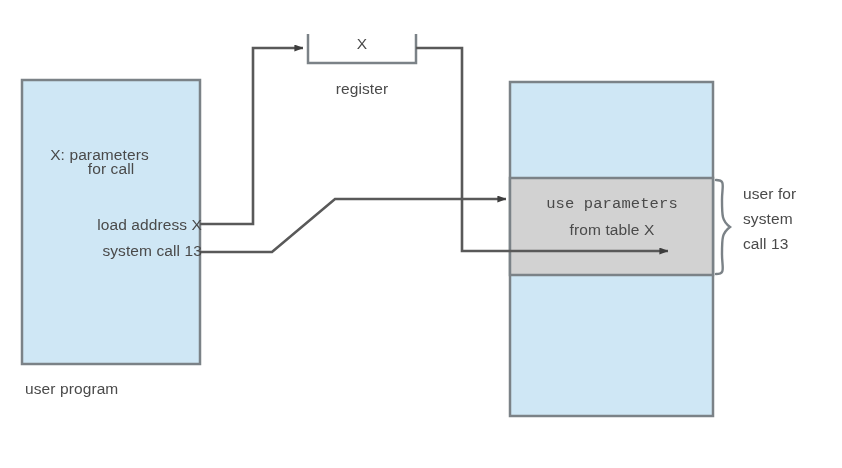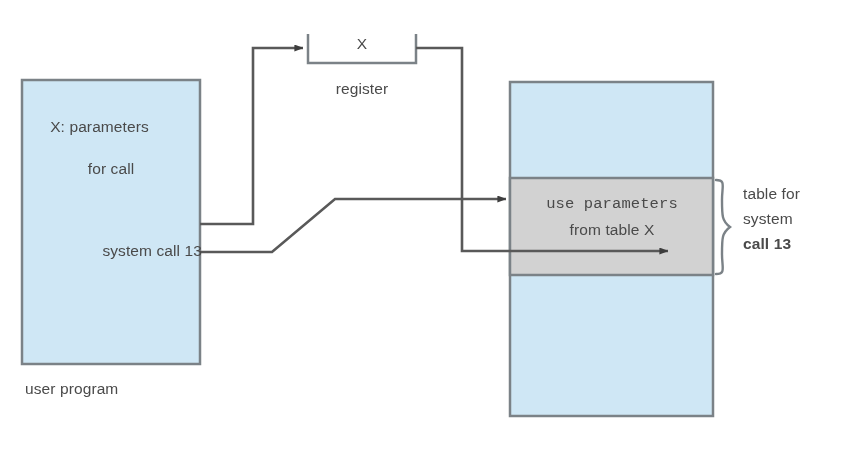--- a/index.html
+++ b/index.html
@@ -64,37 +64,38 @@
 
     <path d="M 200 252 L 272 252 L 335 199 L 506 199" fill="none" stroke="#595959" stroke-width="2.6" marker-end="url(#arrowhead)"></path>
 
     <path d="M 716 180
              C 726 180, 722 186, 722 200
              C 722 216, 722 221, 730 227
              C 722 233, 722 238, 722 254
              C 722 268, 726 274, 716 274" fill="none" stroke="#7b8287" stroke-width="2.4" stroke-linecap="round"></path>
   </svg>
 
-  <div class="dlabel ctr" style="left:22px; top:114px; width:155px;">X: parameters</div>
+  <div class="dlabel ctr" style="left:22px; top:142px; width:155px;">X: parameters</div>
 
   <div class="dlabel ctr" style="left:22px; top:156px; width:178px;">for call</div>
 
+  <div class="dlabel rgt" style="left:10px; top:212px; width:192px;">load address X</div>
 
   <div class="dlabel rgt" style="left:10px; top:238px; width:192px;">system call 13</div>
 
   <div class="dlabel lft" style="left:25px; top:376px; width:200px;">user program</div>
 
   <div class="dlabel ctr" style="left:308px; top:31px; width:108px;">X</div>
 
   <div class="dlabel ctr" style="left:298px; top:76px; width:128px;">register</div>
 
   <div class="dlabel ctr" style="left:512px; top:192px; width:200px;font-family:Liberation Mono, monospace;">use parameters</div>
 
   <div class="dlabel ctr" style="left:512px; top:217px; width:200px;">from table X</div>
 
 
-  <div class="dlabel lft" style="left:743px; top:181px; width:100px;">table for</div>
+  <div class="dlabel lft" style="left:743px; top:181px; width:100px;">user for</div>
 
   <div class="dlabel lft" style="left:743px; top:206px; width:100px;">system</div>
 
-  <div class="dlabel lft" style="left:743px; top:231px; width:100px;font-weight:bold;">call 13</div>
+  <div class="dlabel lft" style="left:743px; top:231px; width:100px;">call 13</div>
 
 </div>
 
 </body></html>

